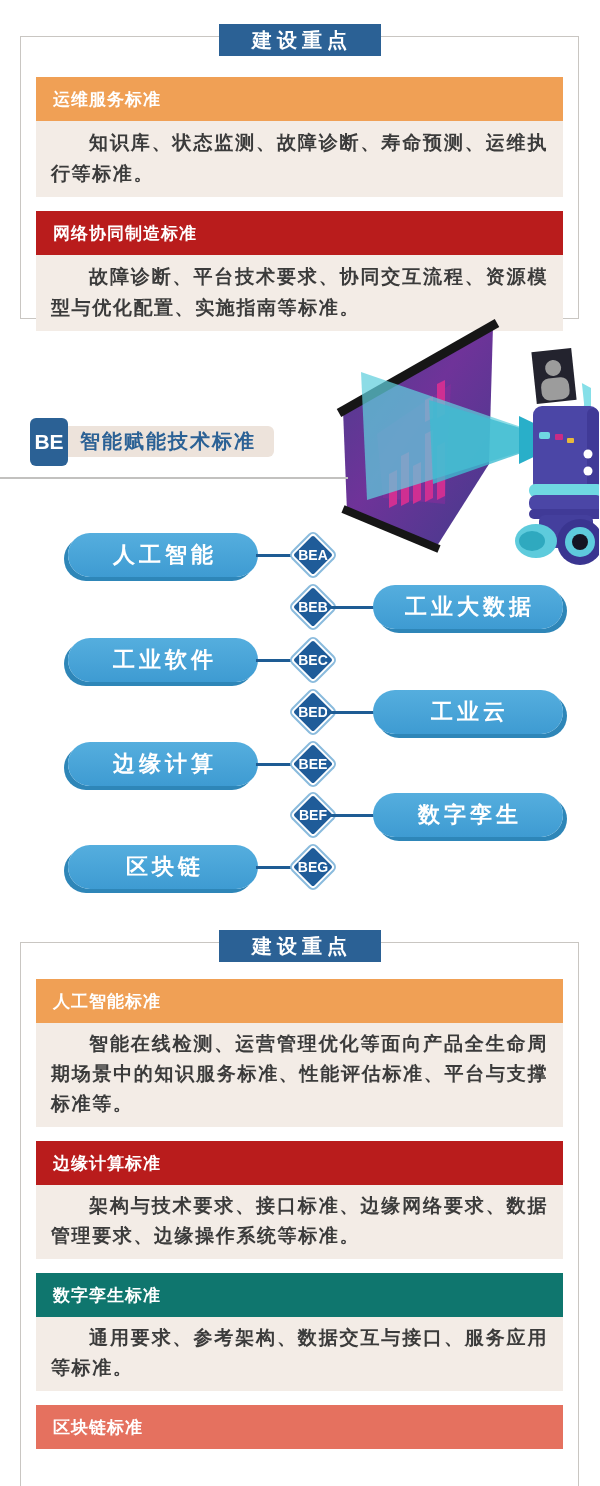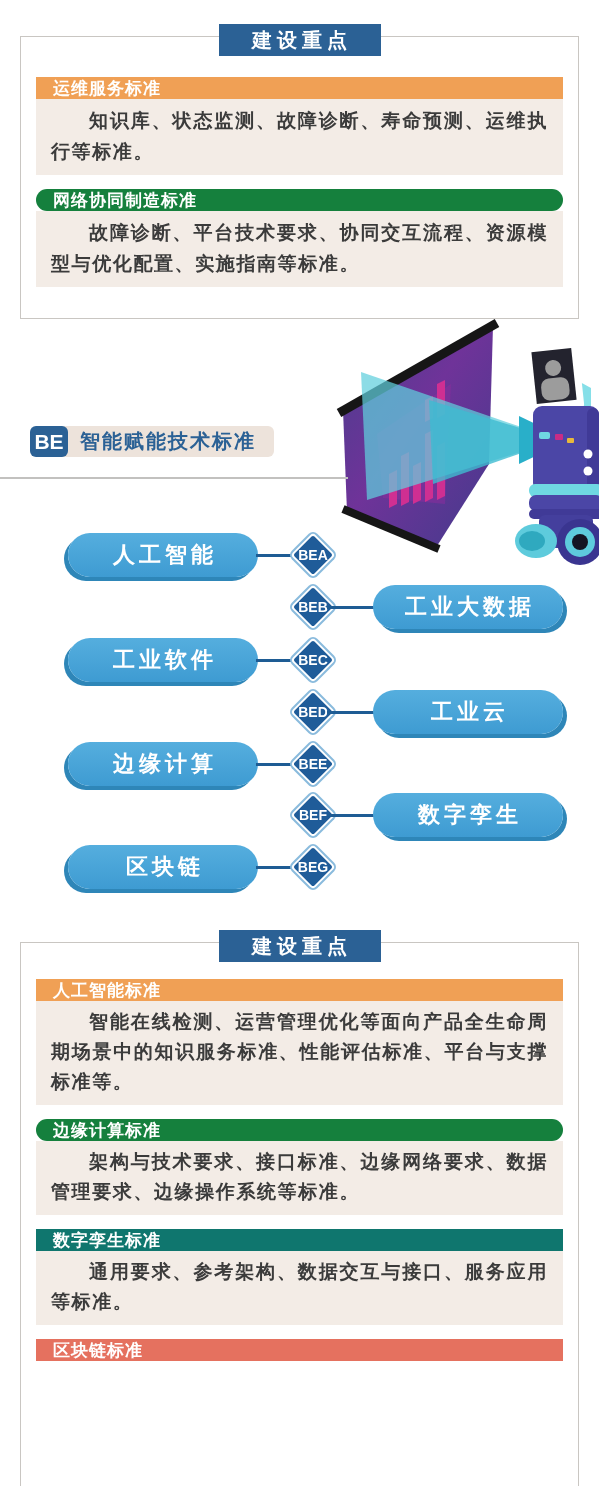--- a/index.html
+++ b/index.html
@@ -7,33 +7,33 @@
   .canvas{position:relative;width:600px;height:1486px;background:#fff;overflow:hidden;}
 
   
   .box{position:absolute;left:20px;width:559px;background:#fff;border:1px solid #c9c6c2;box-sizing:border-box;margin-top:7px;}
   #top-box{top:29px;height:283px;padding:40px 15px 0 15px;}
   #bottom-box{top:935px;height:547px;padding:36px 15px 0 15px;}
   .box-header{position:absolute;top:-13px;left:50%;transform:translateX(-50%);
     width:162px;height:32px;background:#2B6195;color:#fff;font-size:20px;font-weight:bold;
     letter-spacing:5px;display:flex;align-items:center;justify-content:center;padding-left:5px;box-sizing:border-box;}
   .sec{margin-bottom:14px;}
-  .bar{height:22px;display:flex;align-items:center;padding-left:17px;color:#fff;
+  .bar{height:44px;display:flex;align-items:center;padding-left:17px;color:#fff;
     font-size:17px;font-weight:bold;letter-spacing:1px;}
   .bar-orange{background:#F0A055;}
-  .bar-green{background:#15803d;border-radius:16px;}
+  .bar-green{background:#b91c1c;}
   .bar-blue{background:#0f766e;}
   .bar-red{background:#E5715F;}
   .body-text{background:#F3ECE6;color:#3b3b3b;font-size:19px;font-weight:600;
     line-height:30px;letter-spacing:1.6px;text-indent:2em;padding:6px 15px 8px 15px;text-align:justify;}
   #top-box .body-text{line-height:31px;}
 
   
   .be-row{position:absolute;left:30px;top:424px;height:35px;display:flex;align-items:center;}
-  .be-badge{width:38px;height:31px;background:#2B6195;border-radius:6px;color:#fff;
+  .be-badge{width:38px;height:48px;background:#2B6195;border-radius:6px;color:#fff;
     font-size:21px;font-weight:bold;display:flex;align-items:center;justify-content:center;z-index:2;}
   .be-pill{height:31px;background:#EDE3DB;border-radius:6px;margin-left:-10px;
     padding:0 18px 0 22px;display:flex;align-items:center;color:#2B6195;
     font-size:20px;font-weight:bold;letter-spacing:2px;}
   .hr-line{position:absolute;left:0;top:477px;width:348px;height:2px;background:#c2c1bf;}
 
   
   .pill{position:absolute;width:190px;height:44px;border-radius:22px;
     background:linear-gradient(180deg,#55AEDE 0%,#3E9BD2 100%);
     color:#fff;font-size:22px;font-weight:bold;letter-spacing:4px;

